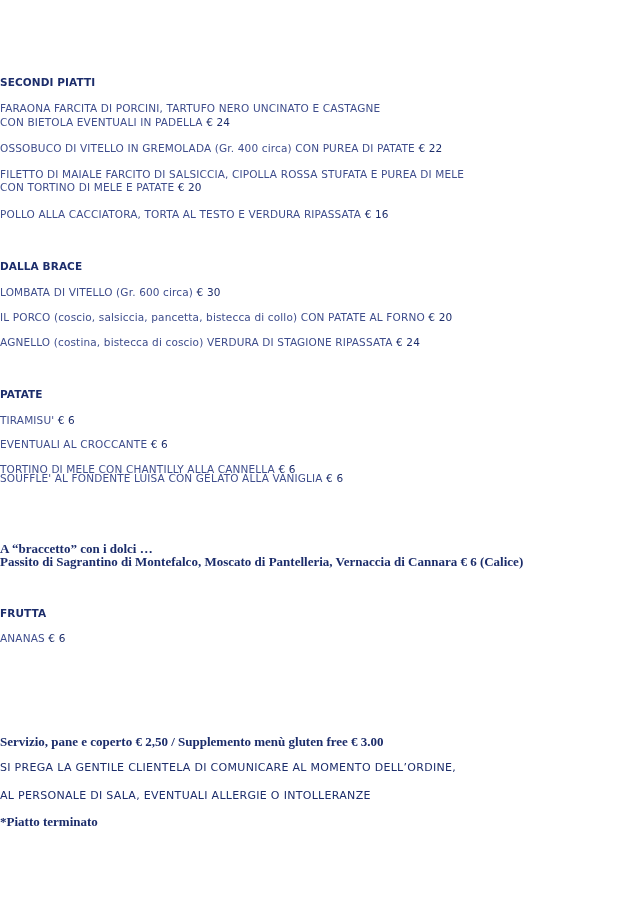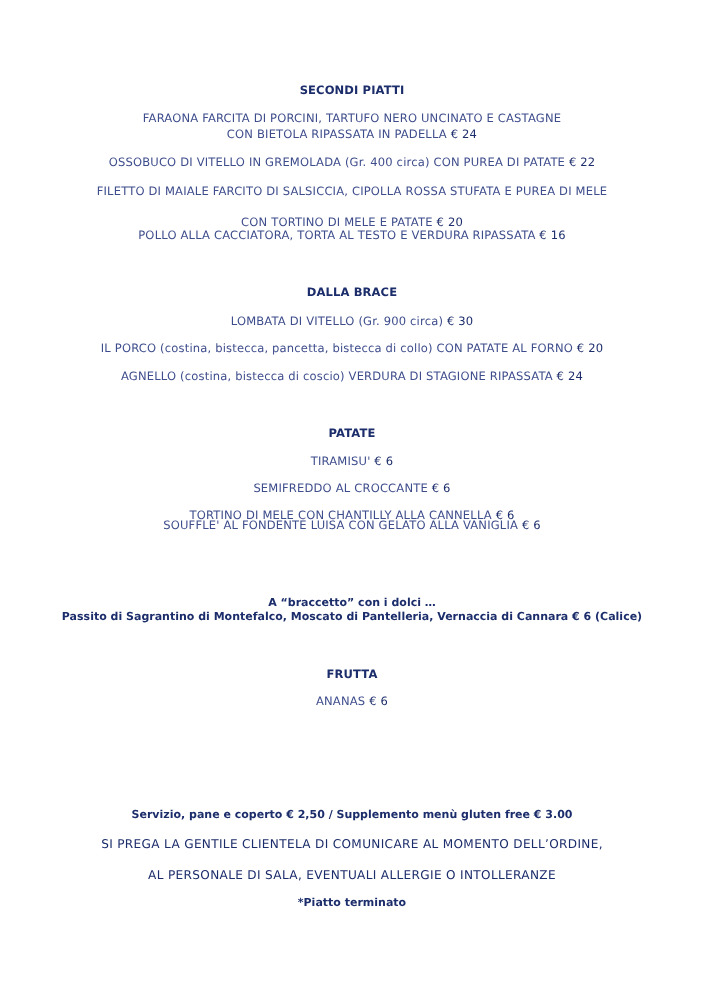--- a/index.html
+++ b/index.html
@@ -1,57 +1,57 @@
 <!DOCTYPE html>
 <html><head>
   <meta charset="utf-8">
   <style>
     html, body { margin: 0; padding: 0; background: #ffffff; }
     body {
       width: 640px; height: 905px; position: relative; overflow: hidden;
       font-family: "DejaVu Sans", sans-serif;
     }
     .line {
-      position: absolute; left: 0; width: 640px; text-align: center;
+      position: absolute; left: 0; width: 640px; text-align: left;
       white-space: nowrap; line-height: 13px;
     }
     .head { font-size: 10.5px; font-weight: bold; color: #1c2d6b; letter-spacing: 0.1px; }
     .item { font-size: 10.5px; color: #3e4d8c; letter-spacing: 0.15px; }
     .item .price { font-weight: normal; color: #1c2d6b; }
-    .note { font-size: 10px; font-weight: bold; color: #1c2d6b; }
+    .note { font-size: 13px; font-weight: bold; color: #1c2d6b; font-family: Liberation Serif, serif; }
     .warn { font-size: 11px; font-weight: normal; color: #1c2d6b; letter-spacing: 0.3px; }
   </style>
 </head>
 <body>
 
 <div class="line head" style="top:76px">SECONDI PIATTI</div>
 
 <div class="line item" style="top:102px">FARAONA FARCITA DI PORCINI, TARTUFO NERO UNCINATO E CASTAGNE</div>
-<div class="line item" style="top:116px"><span>CON BIETOLA RIPASSATA IN PADELLA </span><span class="price">€ 24</span></div>
+<div class="line item" style="top:116px"><span>CON BIETOLA EVENTUALI IN PADELLA </span><span class="price">€ 24</span></div>
 
 <div class="line item" style="top:142px"><span>OSSOBUCO DI VITELLO IN GREMOLADA (Gr. 400 circa)  CON PUREA DI PATATE </span><span class="price">€ 22</span></div>
 
 <div class="line item" style="top:168px">FILETTO DI MAIALE FARCITO DI SALSICCIA, CIPOLLA ROSSA STUFATA E PUREA DI MELE</div>
-<div class="line item" style="top:196px"><span>CON TORTINO DI MELE E PATATE </span><span class="price">€ 20</span></div>
+<div class="line item" style="top:181px"><span>CON TORTINO DI MELE E PATATE </span><span class="price">€ 20</span></div>
 
 <div class="line item" style="top:208px"><span>POLLO ALLA CACCIATORA, TORTA AL TESTO E VERDURA RIPASSATA </span><span class="price">€ 16</span></div>
 
 <div class="line head" style="top:260px">DALLA BRACE</div>
 
-<div class="line item" style="top:286px"><span>LOMBATA DI VITELLO (Gr. 900 circa) </span><span class="price">€ 30</span></div>
+<div class="line item" style="top:286px"><span>LOMBATA DI VITELLO (Gr. 600 circa) </span><span class="price">€ 30</span></div>
 
-<div class="line item" style="top:311px"><span>IL PORCO (costina, bistecca, pancetta, bistecca di collo) CON PATATE AL FORNO </span><span class="price">€ 20</span></div>
+<div class="line item" style="top:311px"><span>IL PORCO (coscio, salsiccia, pancetta, bistecca di collo) CON PATATE AL FORNO </span><span class="price">€ 20</span></div>
 
 <div class="line item" style="top:336px"><span>AGNELLO (costina, bistecca di coscio) VERDURA DI STAGIONE RIPASSATA </span><span class="price">€ 24</span></div>
 
 <div class="line head" style="top:388px">PATATE</div>
 
 <div class="line item" style="top:414px"><span>TIRAMISU' </span><span class="price">€ 6</span></div>
 
-<div class="line item" style="top:438px"><span>SEMIFREDDO AL CROCCANTE </span><span class="price">€ 6</span></div>
+<div class="line item" style="top:438px"><span>EVENTUALI AL CROCCANTE </span><span class="price">€ 6</span></div>
 
 <div class="line item" style="top:463px"><span>TORTINO DI MELE CON CHANTILLY ALLA CANNELLA </span><span class="price">€ 6</span></div>
 
 <div class="line item" style="top:472px"><span>SOUFFLE' AL FONDENTE LUISA CON GELATO ALLA VANIGLIA </span><span class="price">€ 6</span></div>
 
 <div class="line note" style="top:542px">A “braccetto” con i dolci …</div>
 <div class="line note" style="top:555px">Passito di Sagrantino di Montefalco, Moscato di Pantelleria, Vernaccia di Cannara € 6 (Calice)</div>
 
 <div class="line head" style="top:607px">FRUTTA</div>
 <div class="line item" style="top:632px"><span>ANANAS  </span><span class="price">€ 6</span></div>

